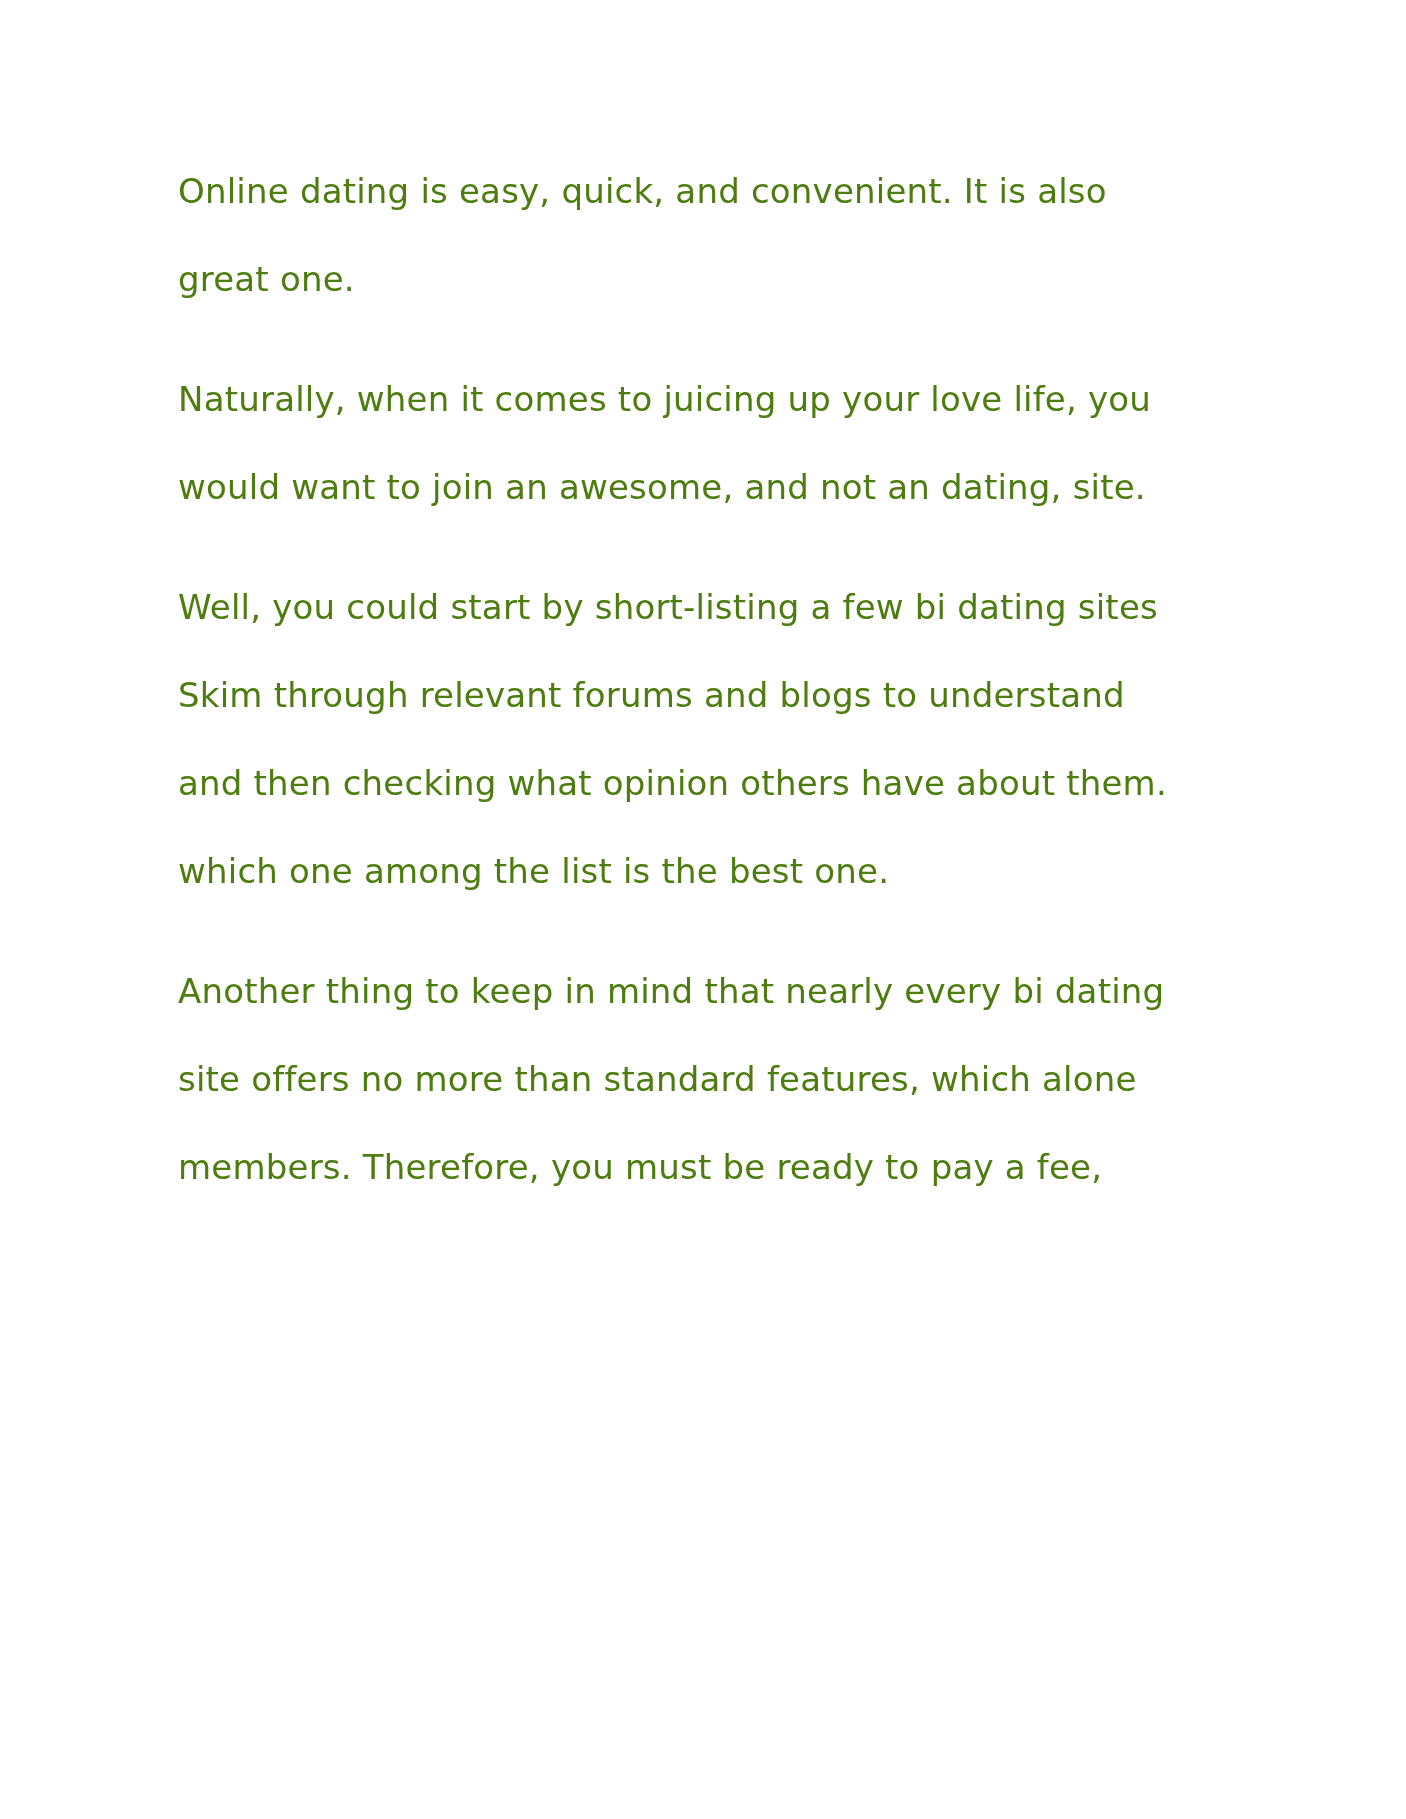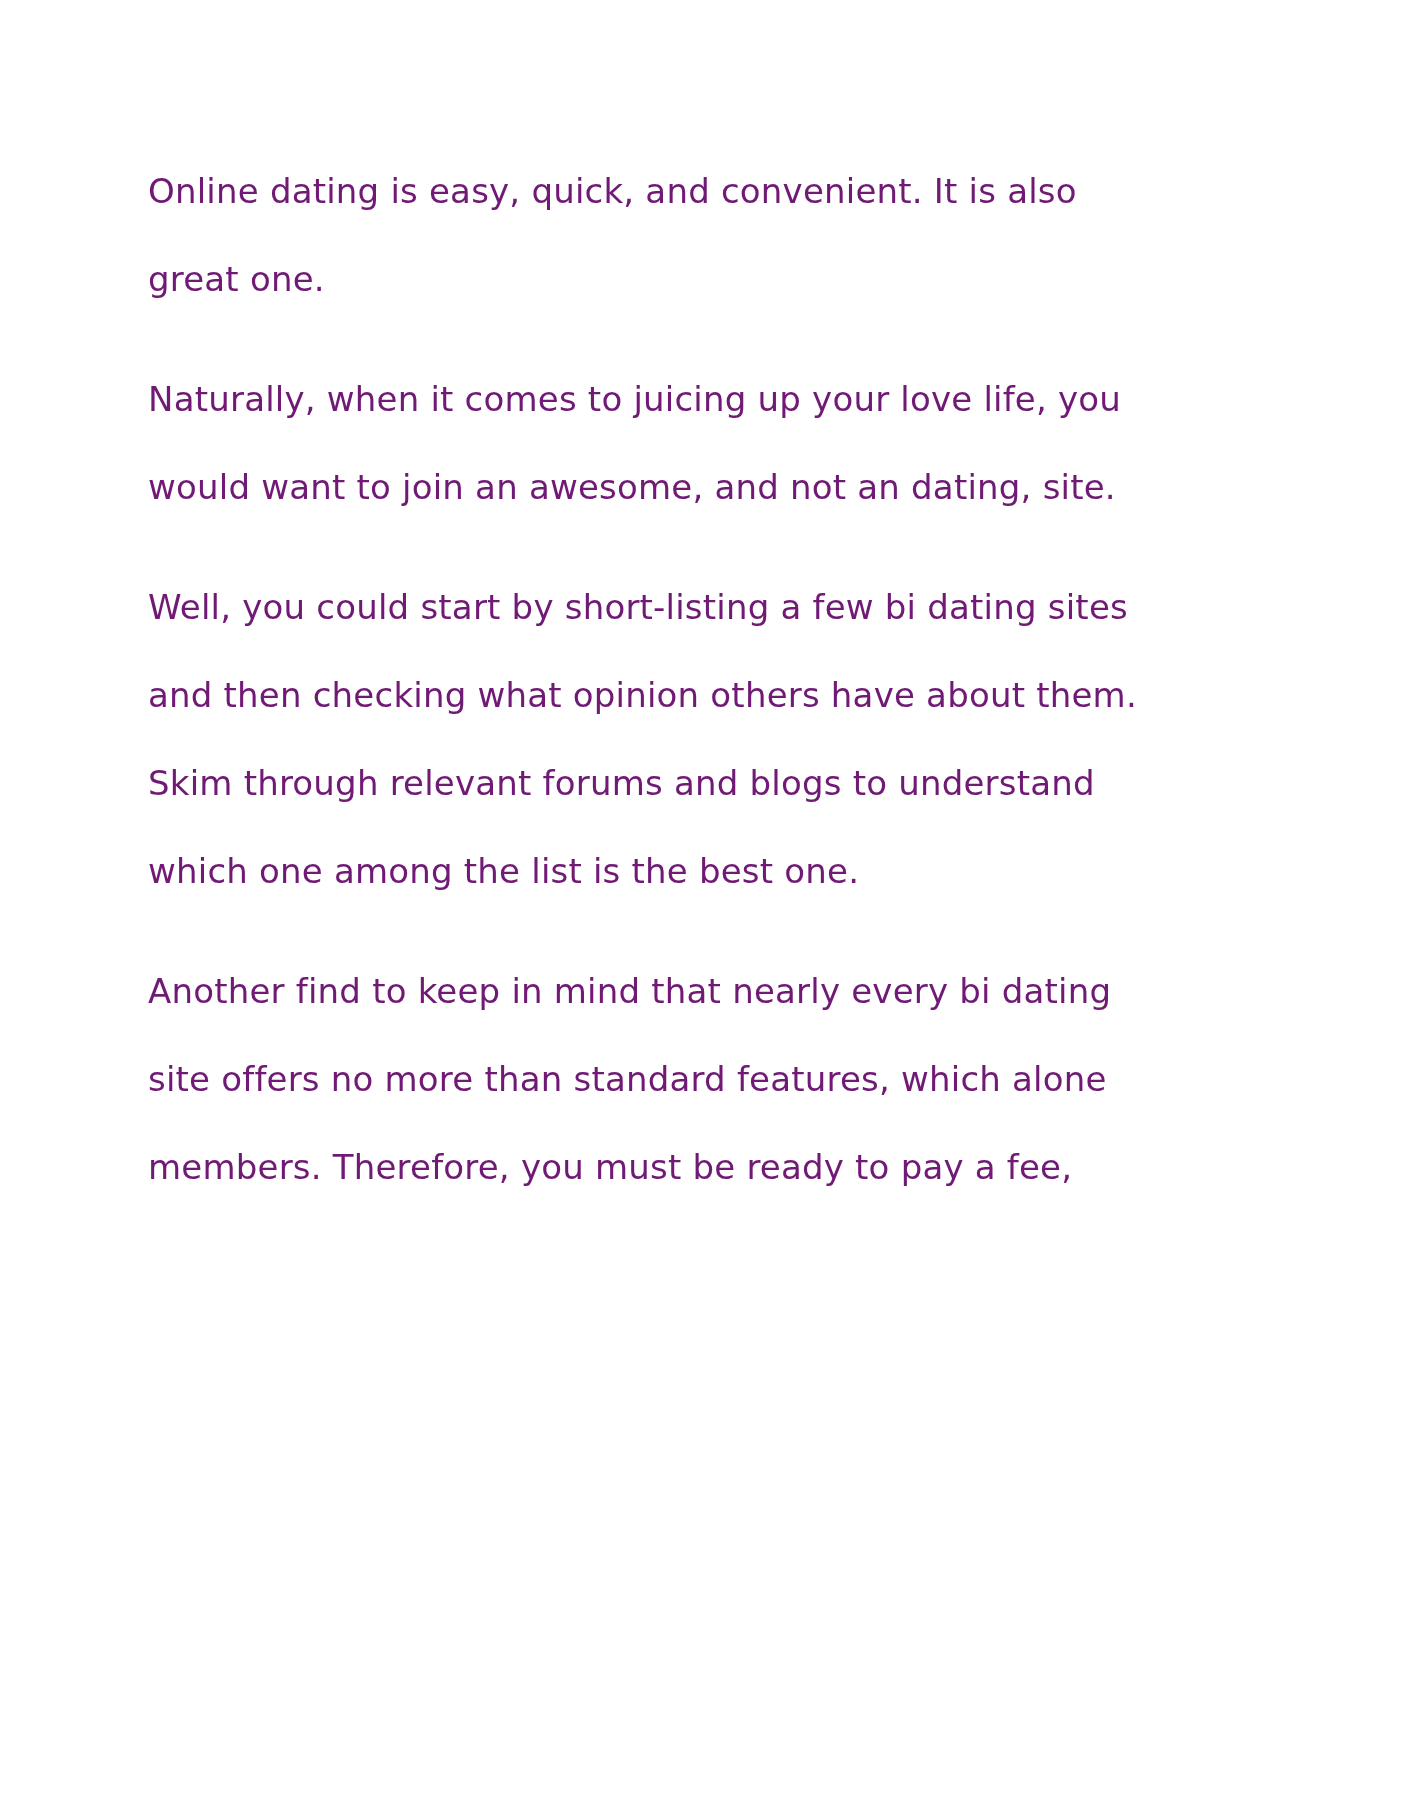--- a/index.html
+++ b/index.html
@@ -9,21 +9,22 @@
   .page {
     position: relative;
     width: 1406px;
     height: 1819px;
     background: #ffffff;
     overflow: hidden;
     font-family: "DejaVu Sans", "Liberation Sans", sans-serif;
   }
   .content {
     padding: 147px 32px 0 148px;
-    color: #701a75;
+    color: #4d7c0f;
+    margin-left: 30px;
   }
   .paragraph {
     margin: 0 0 32px 0;
   }
   .line {
     font-size: 34px;
     line-height: 88px;
     white-space: nowrap;
     letter-spacing: 0.2px;
   }
@@ -39,25 +40,25 @@
       <div class="line">great one.</div>
     </div>
 
     <div class="paragraph">
       <div class="line">Naturally, when it comes to juicing up your love life, you</div>
       <div class="line">would want to join an awesome, and not an dating, site.</div>
     </div>
 
     <div class="paragraph">
       <div class="line">Well, you could start by short-listing a few bi dating sites</div>
+      <div class="line">Skim through relevant forums and blogs to understand</div>
       <div class="line">and then checking what opinion others have about them.</div>
-      <div class="line">Skim through relevant forums and blogs to understand</div>
       <div class="line">which one among the list is the best one.</div>
     </div>
 
     <div class="paragraph">
-      <div class="line">Another find to keep in mind that nearly every bi dating</div>
+      <div class="line">Another thing to keep in mind that nearly every bi dating</div>
       <div class="line">site offers no more than standard features, which alone</div>
       <div class="line">members. Therefore, you must be ready to pay a fee,</div>
     </div>
 
   </div>
 </div>
 
 </body></html>

